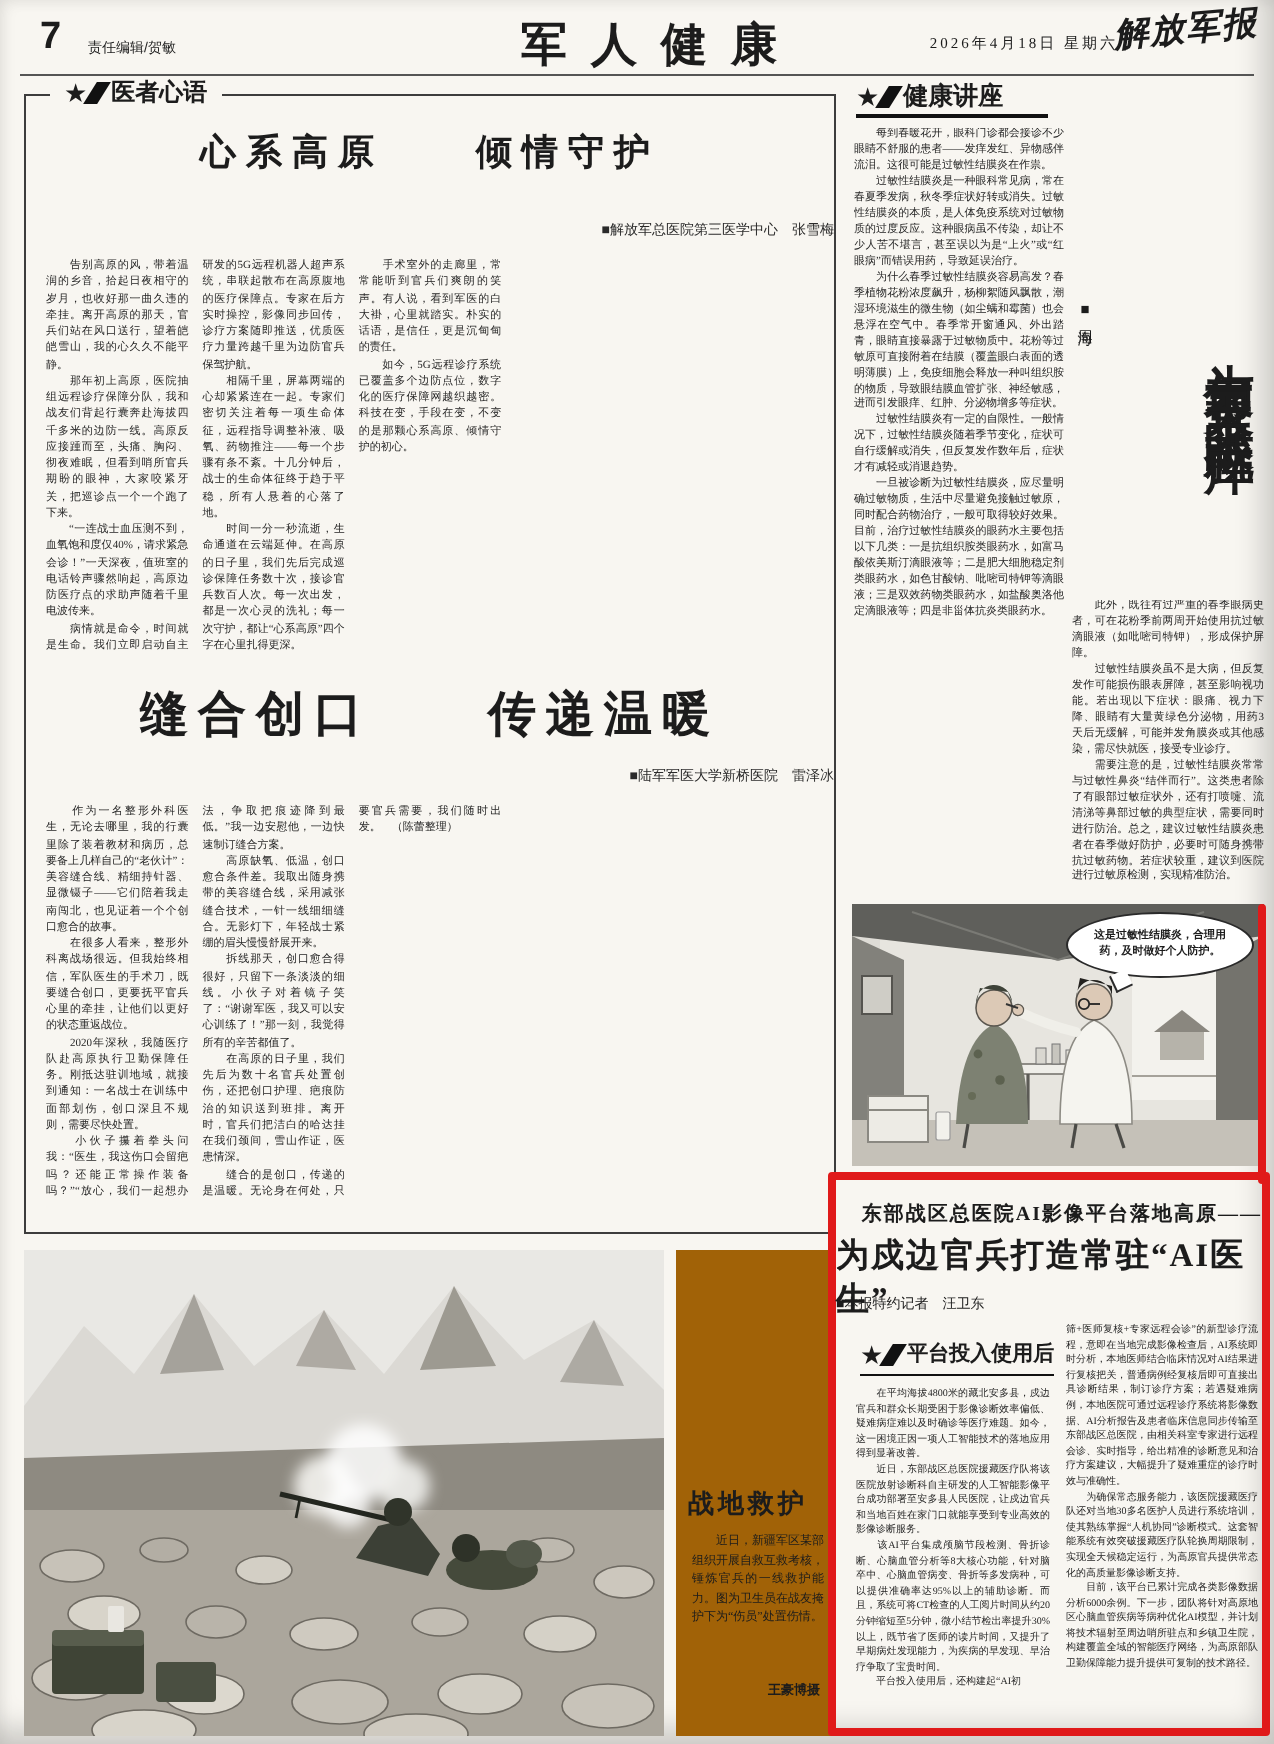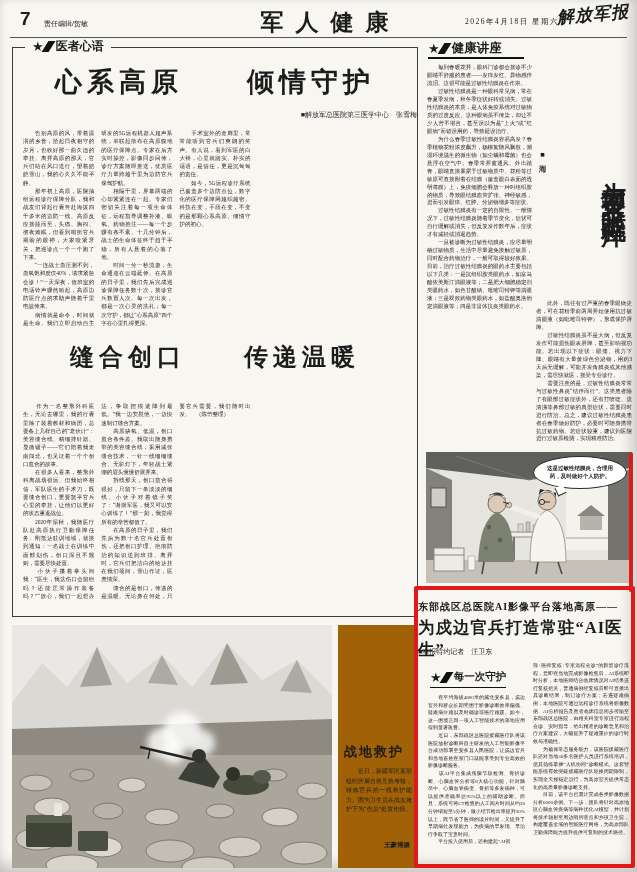--- a/index.html
+++ b/index.html
@@ -44,21 +44,21 @@
   .lect-vbyline{left:537px;top:150px;writing-mode:vertical-rl;text-orientation:upright;font-size:7.5px;}
   
   .comic{left:426px;top:452px;width:206px;height:131px;}
   .bubble{left:533px;top:456px;width:94px;height:33px;background:#fff;border:1.5px solid #2a2a2a;border-radius:50%;
           display:flex;align-items:center;justify-content:center;text-align:center;
           font-size:5.5px;font-weight:bold;line-height:1.4;padding:3px 8px;}
   .bubble-tail{left:556px;top:486px;width:9px;height:9px;background:#fff;border-right:1.5px solid #2a2a2a;border-bottom:1.5px solid #2a2a2a;transform:rotate(65deg);}
   
   .red-ext{left:629px;top:452px;width:4px;height:140px;background:#e01a1a;border-radius:2px;}
   .redbox{left:414px;top:586px;width:221px;height:282px;border:4px solid #e01a1a;border-radius:2px;}
-  .ai-kicker{position:absolute;left:0;right:0;top:10px;text-align:left;font-size:10px;font-weight:bold;letter-spacing:1px;}
+  .ai-kicker{position:absolute;left:0;right:0;top:10px;text-align:right;font-size:10px;font-weight:bold;letter-spacing:1px;}
   .ai-title{position:absolute;left:0;right:0;top:27px;text-align:left;font-size:16.5px;font-weight:bold;letter-spacing:1px;}
   .ai-byline{position:absolute;left:0;right:18px;top:57px;text-align:left;font-size:7px;}
   .svc-label{position:absolute;left:12px;top:80px;font-size:10.5px;border-bottom:1.5px solid #111;padding-bottom:3px;}
   .ai-col{position:absolute;font-size:5px;line-height:1.52;text-align:justify;white-space:pre-line;overflow:hidden;color:#262626;}
   .ai-c1{left:10px;top:104px;width:97px;height:160px;}
   .ai-c2{left:115px;top:72px;width:96px;height:192px;}
 </style>
 </head>
 <body>
 
@@ -71,32 +71,33 @@
   <div class="abs hdr-mast">解放军报</div>
   <div class="abs hdr-rule"></div>
 
   <div class="abs leftbox">
     <div class="label-on-border seclabel sans">
       <span class="star">★</span>
       <span class="slash"></span>
       <span>医者心语</span>
     </div>
 
-    <div class="a-title" style="top:16px;font-size:27px;">心系高原　　倾情守护</div>
+    <div class="a-title" style="top:16px;font-size:18px;">心系高原　　倾情守护</div>
     <div class="a-byline" style="top:62px;">■解放军总医院第三医学中心　张雪梅</div>
     <div class="a-body" style="top:81px;height:200px;">　　告别高原的风，带着温润的乡音，拾起日夜相守的岁月，也收好那一曲久违的牵挂。离开高原的那天，官兵们站在风口送行，望着皑皑雪山，我的心久久不能平静。
 　　那年初上高原，医院抽组远程诊疗保障分队，我和战友们背起行囊奔赴海拔四千多米的边防一线。高原反应接踵而至，头痛、胸闷、彻夜难眠，但看到哨所官兵期盼的眼神，大家咬紧牙关，把巡诊点一个一个跑了下来。
 　　“一连战士血压测不到，血氧饱和度仅40%，请求紧急会诊！”一天深夜，值班室的电话铃声骤然响起，高原边防医疗点的求助声随着千里电波传来。
 　　病情就是命令，时间就是生命。我们立即启动自主研发的5G远程机器人超声系统，串联起散布在高原腹地的医疗保障点。专家在后方实时操控，影像同步回传，诊疗方案随即推送，优质医疗力量跨越千里为边防官兵保驾护航。
 　　相隔千里，屏幕两端的心却紧紧连在一起。专家们密切关注着每一项生命体征，远程指导调整补液、吸氧、药物推注——每一个步骤有条不紊。十几分钟后，战士的生命体征终于趋于平稳，所有人悬着的心落了地。
 　　时间一分一秒流逝，生命通道在云端延伸。在高原的日子里，我们先后完成巡诊保障任务数十次，接诊官兵数百人次。每一次出发，都是一次心灵的洗礼；每一次守护，都让“心系高原”四个字在心里扎得更深。
 　　手术室外的走廊里，常常能听到官兵们爽朗的笑声。有人说，看到军医的白大褂，心里就踏实。朴实的话语，是信任，更是沉甸甸的责任。
 　　如今，5G远程诊疗系统已覆盖多个边防点位，数字化的医疗保障网越织越密。科技在变，手段在变，不变的是那颗心系高原、倾情守护的初心。</div>
 
     <div class="a-title" style="top:293px;font-size:24px;">缝合创口　　传递温暖</div>
+    <div class="a-byline" style="top:335px;">■陆军军医大学新桥医院　雷泽冰</div>
     <div class="a-body" style="top:354px;height:204px;">　　作为一名整形外科医生，无论去哪里，我的行囊里除了装着教材和病历，总要备上几样自己的“老伙计”：美容缝合线、精细持针器、显微镊子——它们陪着我走南闯北，也见证着一个个创口愈合的故事。
 　　在很多人看来，整形外科离战场很远。但我始终相信，军队医生的手术刀，既要缝合创口，更要抚平官兵心里的牵挂，让他们以更好的状态重返战位。
 　　2020年深秋，我随医疗队赴高原执行卫勤保障任务。刚抵达驻训地域，就接到通知：一名战士在训练中面部划伤，创口深且不规则，需要尽快处置。
 　　小伙子攥着拳头问我：“医生，我这伤口会留疤吗？还能正常操作装备吗？”“放心，我们一起想办法，争取把痕迹降到最低。”我一边安慰他，一边快速制订缝合方案。
 　　高原缺氧、低温，创口愈合条件差。我取出随身携带的美容缝合线，采用减张缝合技术，一针一线细细缝合。无影灯下，年轻战士紧绷的眉头慢慢舒展开来。
 　　拆线那天，创口愈合得很好，只留下一条淡淡的细线。小伙子对着镜子笑了：“谢谢军医，我又可以安心训练了！”那一刻，我觉得所有的辛苦都值了。
 　　在高原的日子里，我们先后为数十名官兵处置创伤，还把创口护理、疤痕防治的知识送到班排。离开时，官兵们把洁白的哈达挂在我们颈间，雪山作证，医患情深。
 　　缝合的是创口，传递的是温暖。无论身在何处，只要官兵需要，我们随时出发。　（陈蕾整理）</div>
   </div>
 
@@ -223,21 +224,21 @@
   <div class="abs bubble-tail"></div>
 
   <div class="abs red-ext"></div>
   <div class="abs redbox">
     <div class="ai-kicker">东部战区总医院AI影像平台落地高原——</div>
     <div class="ai-title">为戍边官兵打造常驻“AI医生”</div>
     <div class="ai-byline">■本报特约记者　汪卫东</div>
     <div class="svc-label seclabel sans">
       <span class="star">★</span>
       <span class="slash"></span>
-      <span>每一次守护</span>
+      <span>平台投入使用后</span>
     </div>
     <div class="ai-col ai-c1">　　在平均海拔4800米的藏北安多县，戍边官兵和群众长期受困于影像诊断效率偏低、疑难病症难以及时确诊等医疗难题。如今，这一困境正因一项人工智能技术的落地应用得到显著改善。
 　　近日，东部战区总医院援藏医疗队将该医院放射诊断科自主研发的人工智能影像平台成功部署至安多县人民医院，让戍边官兵和当地百姓在家门口就能享受到专业高效的影像诊断服务。
 　　该AI平台集成颅脑节段检测、骨折诊断、心脑血管分析等8大核心功能，针对脑卒中、心脑血管病变、骨折等多发病种，可以提供准确率达95%以上的辅助诊断。而且，系统可将CT检查的人工阅片时间从约20分钟缩短至5分钟，微小结节检出率提升30%以上，既节省了医师的读片时间，又提升了早期病灶发现能力，为疾病的早发现、早治疗争取了宝贵时间。
 　　平台投入使用后，还构建起“AI初</div>
     <div class="ai-col ai-c2">筛+医师复核+专家远程会诊”的新型诊疗流程，意即在当地完成影像检查后，AI系统即时分析，本地医师结合临床情况对AI结果进行复核把关，普通病例经复核后即可直接出具诊断结果，制订诊疗方案；若遇疑难病例，本地医院可通过远程诊疗系统将影像数据、AI分析报告及患者临床信息同步传输至东部战区总医院，由相关科室专家进行远程会诊、实时指导，给出精准的诊断意见和治疗方案建议，大幅提升了疑难重症的诊疗时效与准确性。
 　　为确保常态服务能力，该医院援藏医疗队还对当地30多名医护人员进行系统培训，使其熟练掌握“人机协同”诊断模式。这套智能系统有效突破援藏医疗队轮换周期限制，实现全天候稳定运行，为高原官兵提供常态化的高质量影像诊断支持。
 　　目前，该平台已累计完成各类影像数据分析6000余例。下一步，团队将针对高原地区心脑血管疾病等病种优化AI模型，并计划将技术辐射至周边哨所驻点和乡镇卫生院，构建覆盖全域的智能医疗网络，为高原部队卫勤保障能力提升提供可复制的技术路径。</div>
   </div>
 

